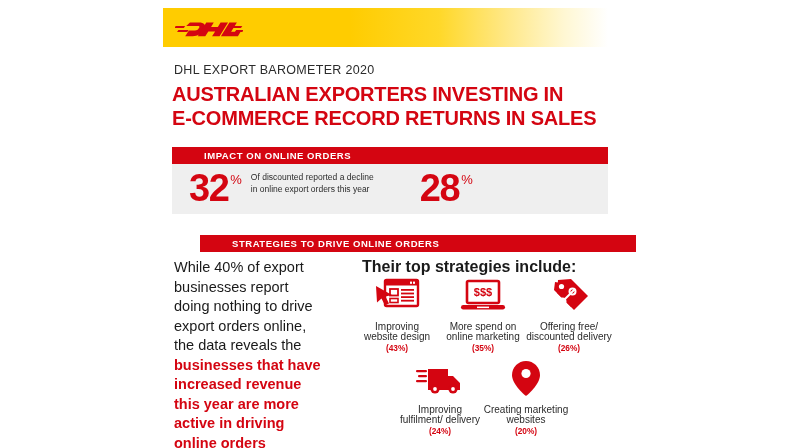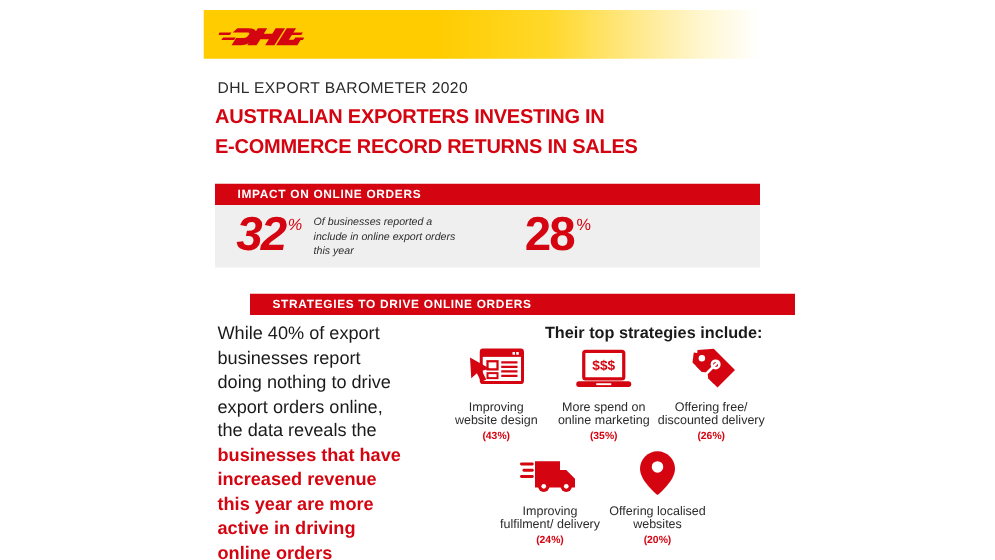--- a/index.html
+++ b/index.html
@@ -51,37 +51,37 @@
     font-weight: 400;
     white-space: nowrap;
   }
   .headline {
     position: absolute;
     left: 172px;
     top: 82px;
     width: 440px;
     color: #D40511;
     font-weight: bold;
-    font-size: 16px;
+    font-size: 20px;
     line-height: 24px;
     letter-spacing: -0.2px;
   }
   .headline .l2 { display: block; }
 
   
   .section-bar {
     position: absolute;
     background: #D40511;
     color: #ffffff;
     font-weight: bold;
     font-size: 9.5px;
     letter-spacing: 0.55px;
     display: flex;
     align-items: center;
-    padding-left: 18px;
+    padding-left: 32px;
     box-sizing: border-box;
   }
   #bar-impact {
     left: 172px; top: 147px; width: 436px; height: 17px;
   }
   #bar-strategies {
     left: 172px; top: 235px; width: 436px; height: 17px; margin-left: 28px;
   }
 
   
@@ -91,21 +91,21 @@
     top: 164px;
     width: 436px;
     height: 50px;
     background: #EFEFEF;
     display: flex;
   }
   .stat {
     display: flex;
     align-items: flex-start;
   }
-  #stat-1 { margin-left: 17px; margin-top: 5px; font-style: italic; }
+  #stat-1 { margin-left: 17px; margin-top: 5px; }
   #stat-2 { margin-left: 45px; margin-top: 5px; }
   .stat-figure {
     display: flex;
     align-items: flex-start;
     color: #D40511;
   }
   .stat-number {
     font-size: 38px;
     font-weight: bold;
     line-height: 38px;
@@ -141,22 +141,22 @@
     color: #D40511;
     font-weight: bold;
   }
 
   
   .strategies-title {
     position: absolute;
     left: 362px;
     top: 258px;
     width: 248px;
-    text-align: right;
-    font-size: 13px;
+    text-align: left;
+    font-size: 16px;
     font-weight: bold;
     color: #1a1a1a;
   }
   .icon-grid {
     position: absolute;
     left: 352px;
     top: 274px;
     width: 262px;
   }
   .icon-row {
@@ -220,21 +220,21 @@
 
   <div class="section-bar" id="bar-impact">IMPACT ON ONLINE ORDERS</div>
 
   <div class="stats-panel">
 
     <div class="stat" id="stat-1">
       <div class="stat-figure">
         <span class="stat-number">32</span>
         <span class="stat-percent">%</span>
       </div>
-      <div class="stat-text">Of businesses reported a include in online export orders this year</div>
+      <div class="stat-text">Of discounted reported a decline in online export orders this year</div>
     </div>
 
     <div class="stat" id="stat-2">
       <div class="stat-figure">
         <span class="stat-number">28</span>
         <span class="stat-percent">%</span>
       </div>
     </div>
 
   </div>
@@ -339,21 +339,21 @@
       </div>
 
       <div class="icon-cell">
         <div class="icon-art">
           <svg width="30" height="38" viewBox="0 0 30 38">
             <path d="M15 1 C7.3 1 1 7.3 1 15 C1 25 15 36 15 36 C15 36 29 25 29 15 C29 7.3 22.7 1 15 1 Z" fill="#D40511"></path>
             <circle cx="15" cy="13.5" r="4.6" fill="#ffffff"></circle>
           </svg>
         </div>
         <div class="icon-label">
-          <span>Offering localised</span><br>
+          <span>Creating marketing</span><br>
           <span>websites</span>
         </div>
         <div class="icon-pct">(20%)</div>
       </div>
 
     </div>
 
   </div>
 
 </div>

